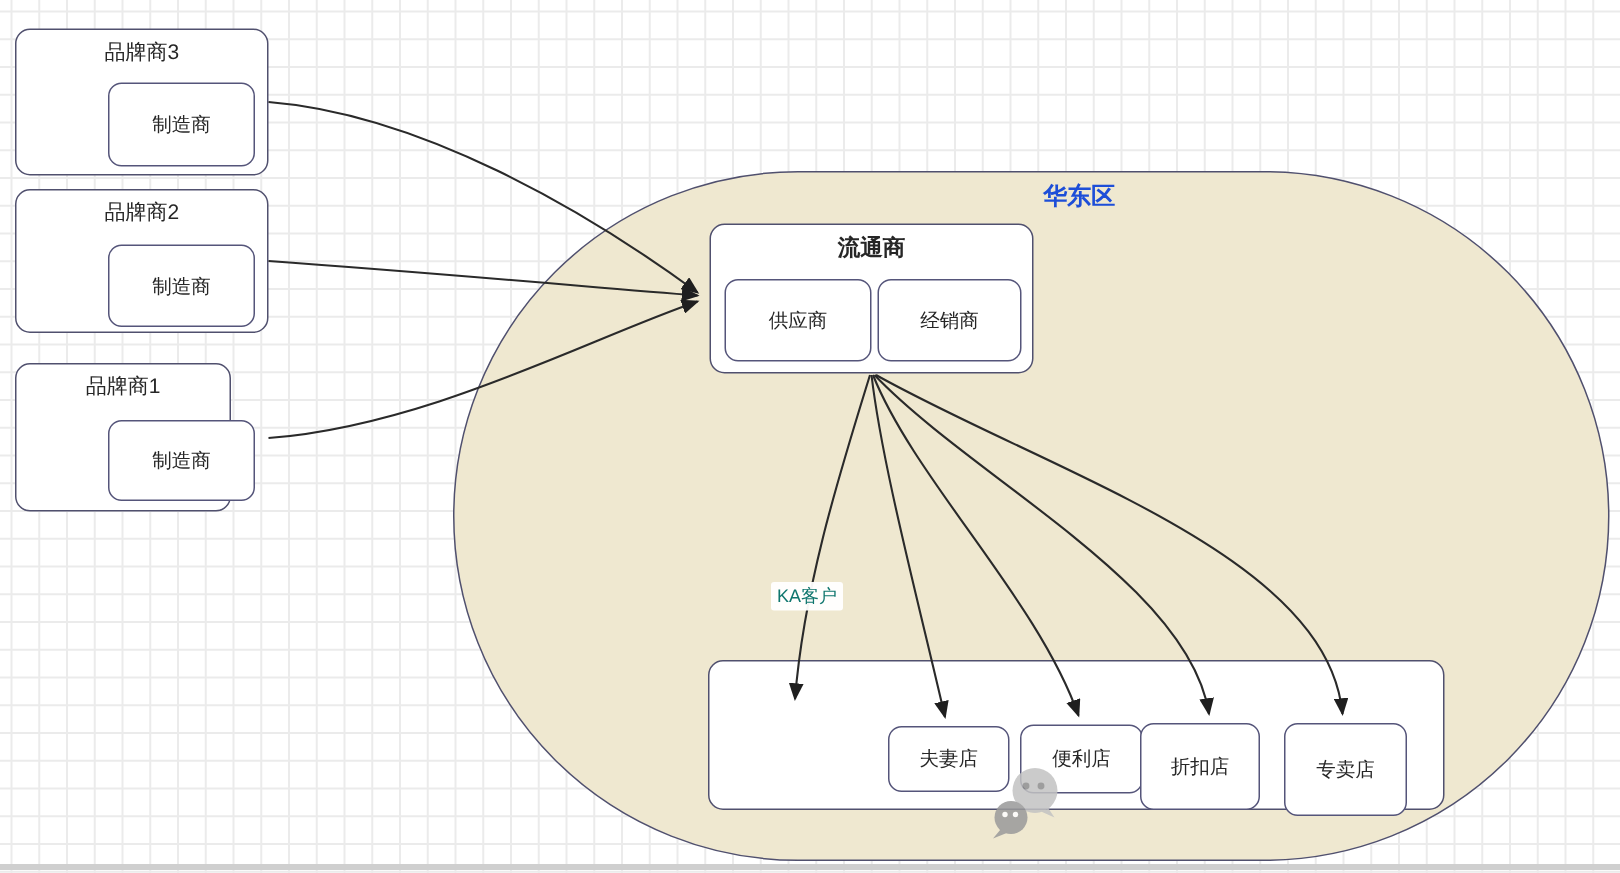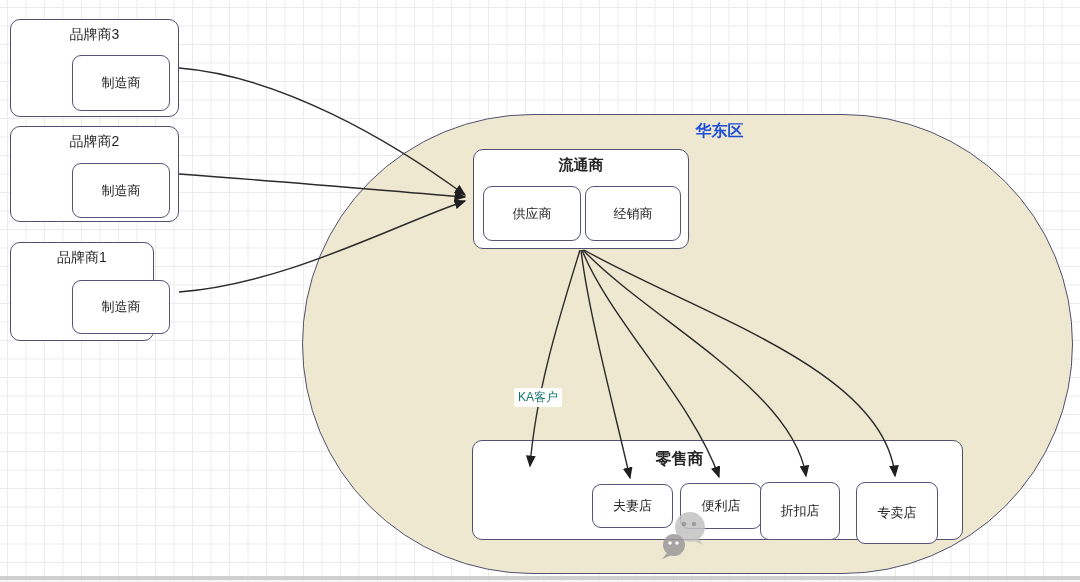--- a/index.html
+++ b/index.html
@@ -79,21 +79,20 @@
     <div class="leaf" style="left:61px;top:37px;width:98px;height:54px;">制造商</div>
   </div>
 
   <div class="node" style="left:473px;top:149px;width:216px;height:100px;">
     <div class="node-title section-title">流通商</div>
     <div class="leaf" style="left:9px;top:36px;width:98px;height:55px;">供应商</div>
     <div class="leaf" style="left:111px;top:36px;width:96px;height:55px;">经销商</div>
   </div>
 
   <div class="node" style="left:472px;top:440px;width:491px;height:100px;">
-    <div class="node-title section-title" style="top:8px;right:76px;font-size:16px;">零售商</div>
     <div class="leaf" style="left:119px;top:43px;width:81px;height:44px;">夫妻店</div>
     <div class="leaf" style="left:207px;top:42px;width:82px;height:46px;">便利店</div>
     <div class="leaf" style="left:287px;top:41px;width:80px;height:58px;text-align:right;">折扣店</div>
     <div class="leaf" style="left:383px;top:41px;width:82px;height:62px;">专卖店</div>
   </div>
 
   <svg class="arrows" width="1080" height="582" viewBox="0 0 1080 582">
     <defs>
       <marker id="ah" markerWidth="9" markerHeight="7" refX="7.5" refY="3.5" orient="auto">
         <path d="M0,0 L8.5,3.5 L0,7 Z" fill="#1f1f1f"></path>

